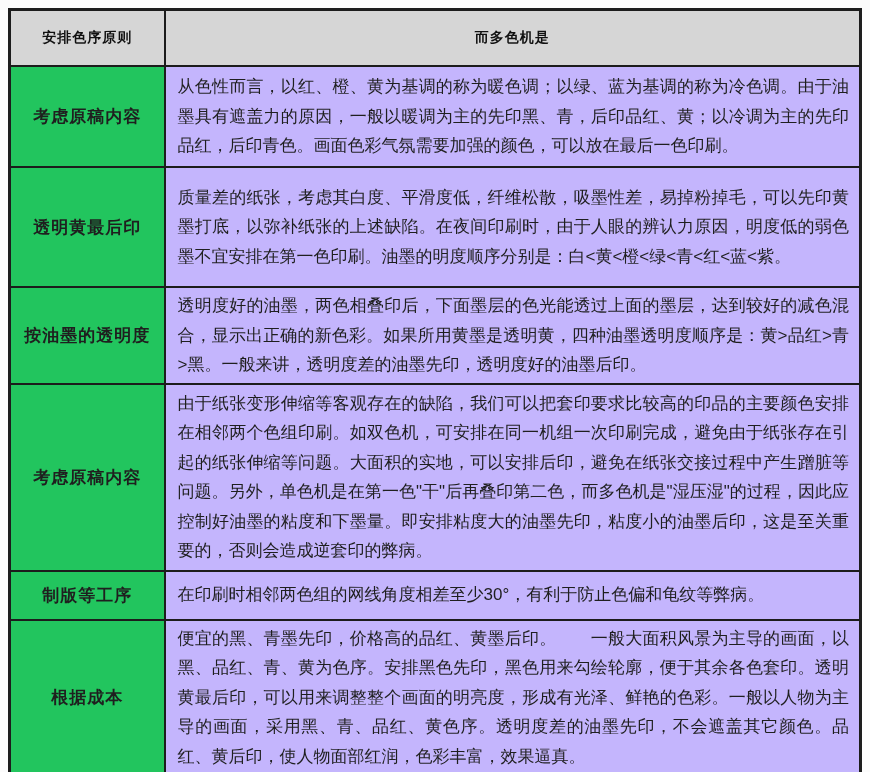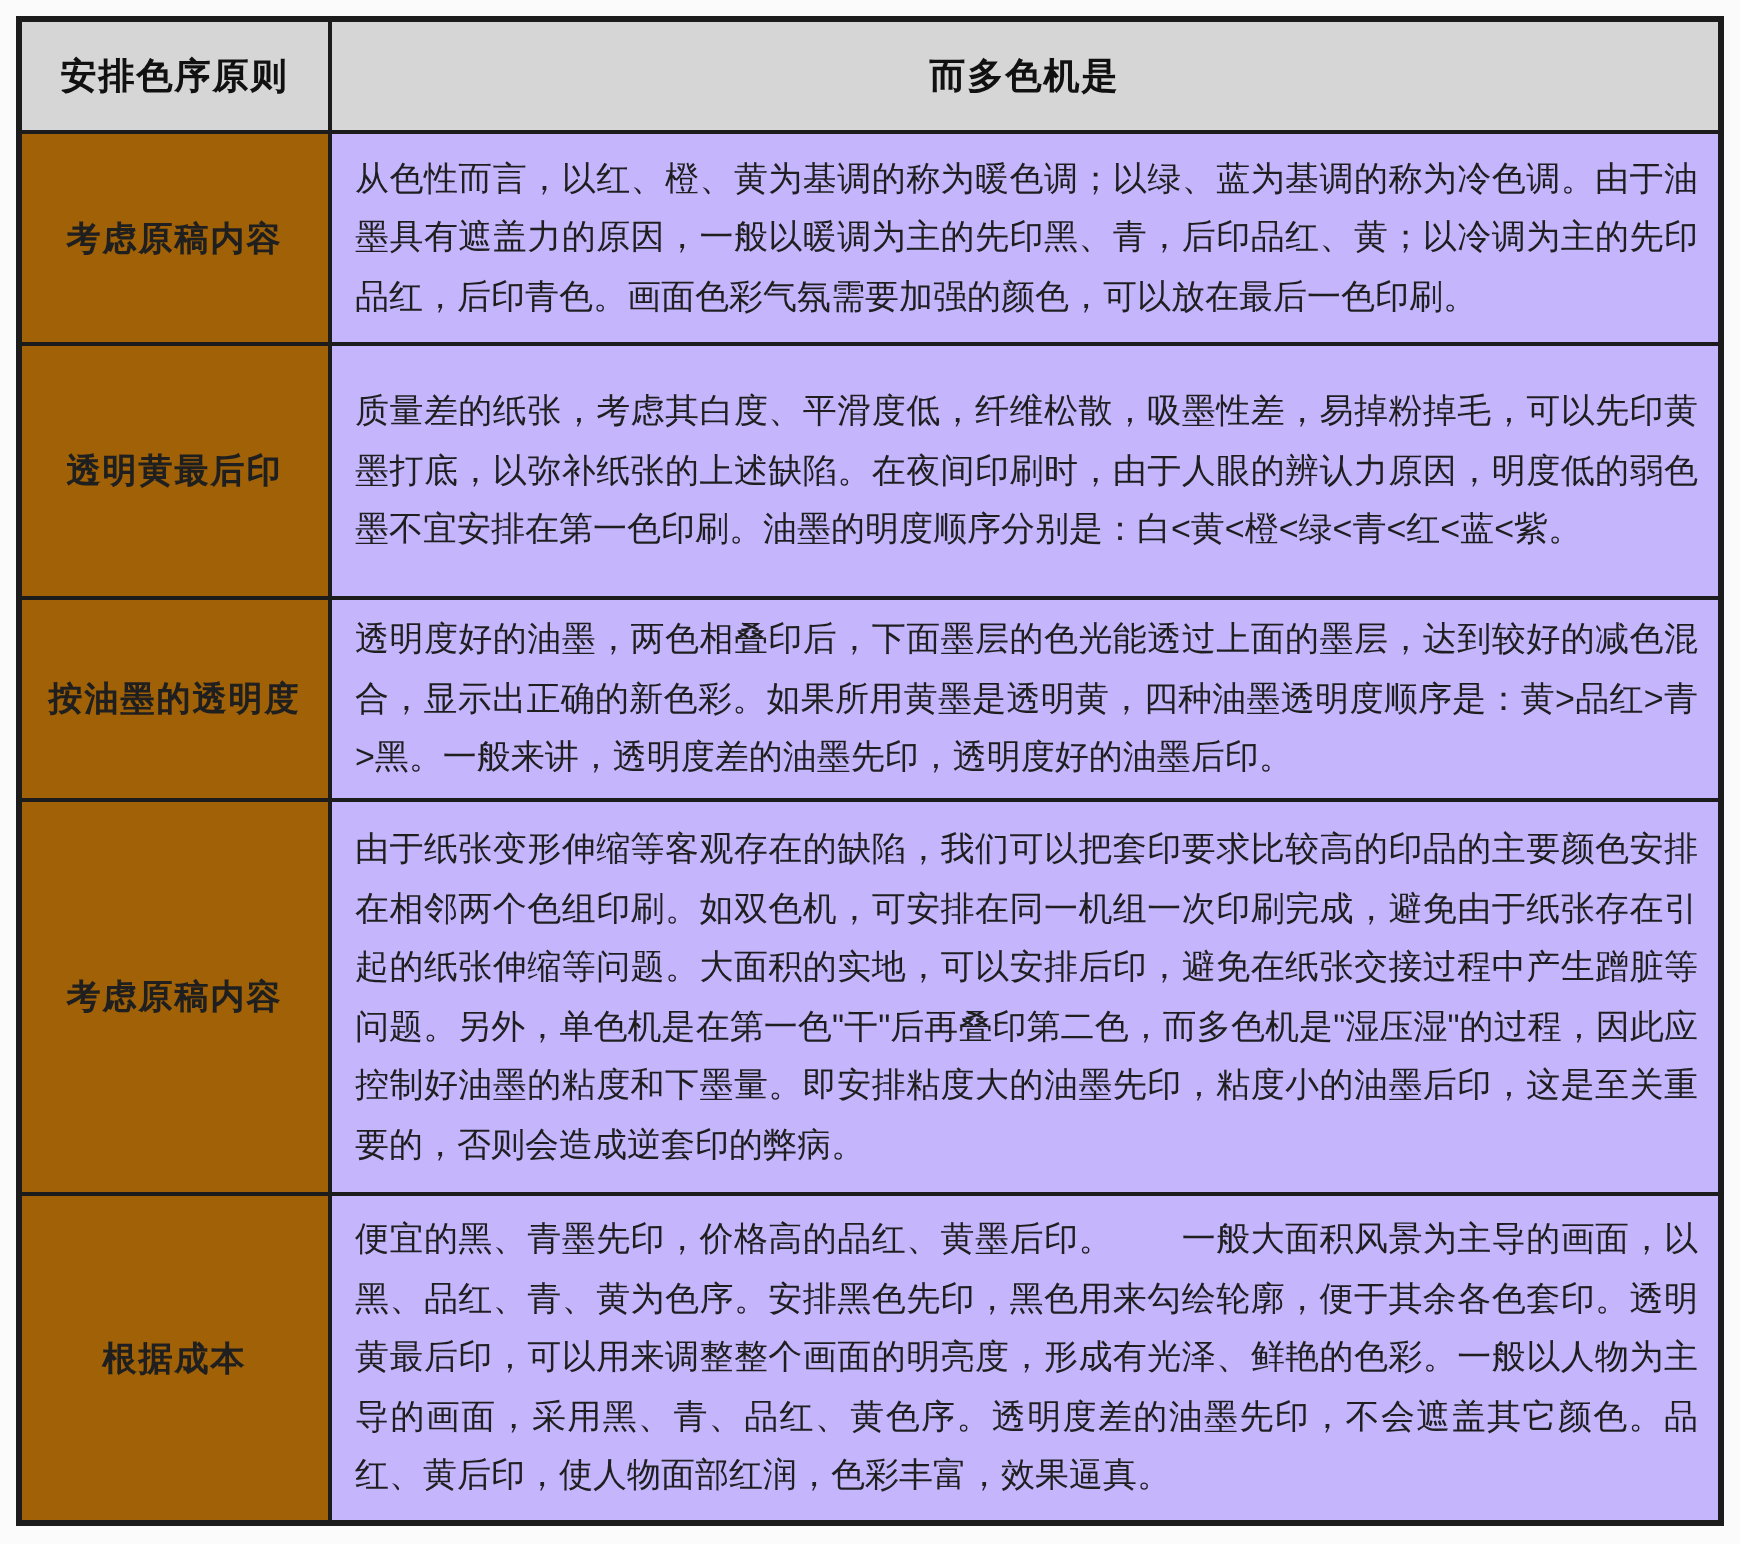--- a/index.html
+++ b/index.html
@@ -26,37 +26,37 @@
     border: 2px solid #1c1c1c;
   }
   table.color-seq {
     border-width: 3px;
   }
   col.c-principle { width: 155px; }
   col.c-case { width: auto; }
 
   th.hdr {
     background: #d6d6d6;
-    font-size: 18px;
+    font-size: 14px;
     font-weight: bold;
     color: #111111;
     text-align: center;
     vertical-align: middle;
     height: 52px;
     letter-spacing: 1px;
   }
   td.principle {
     font-size: 17px;
     font-weight: bold;
     color: #1f1f1f;
     text-align: center;
     vertical-align: middle;
     padding: 12px 6px;
     letter-spacing: 1px;
-    background: #a16207;
+    background: #22c55e;
   }
   td.case {
     font-size: 17px;
     font-weight: 500;
     color: #1f1f1f;
     text-align: justify;
     text-justify: inter-character;
     vertical-align: middle;
     line-height: 29.5px;
     padding: 3px 10px 3px 12px;
@@ -98,19 +98,23 @@
         <td class="case">质量差的纸张，考虑其白度、平滑度低，纤维松散，吸墨性差，易掉粉掉毛，可以先印黄墨打底，以弥补纸张的上述缺陷。在夜间印刷时，由于人眼的辨认力原因，明度低的弱色墨不宜安排在第一色印刷。油墨的明度顺序分别是：白&lt;黄&lt;橙&lt;绿&lt;青&lt;红&lt;蓝&lt;紫。</td>
       </tr>
       <tr class="r3">
         <td class="principle">按油墨的透明度</td>
         <td class="case">透明度好的油墨，两色相叠印后，下面墨层的色光能透过上面的墨层，达到较好的减色混合，显示出正确的新色彩。如果所用黄墨是透明黄，四种油墨透明度顺序是：黄&gt;品红&gt;青&gt;黑。一般来讲，透明度差的油墨先印，透明度好的油墨后印。</td>
       </tr>
       <tr class="r4">
         <td class="principle">考虑原稿内容</td>
         <td class="case">由于纸张变形伸缩等客观存在的缺陷，我们可以把套印要求比较高的印品的主要颜色安排在相邻两个色组印刷。如双色机，可安排在同一机组一次印刷完成，避免由于纸张存在引起的纸张伸缩等问题。大面积的实地，可以安排后印，避免在纸张交接过程中产生蹭脏等问题。另外，单色机是在第一色"干"后再叠印第二色，而多色机是"湿压湿"的过程，因此应控制好油墨的粘度和下墨量。即安排粘度大的油墨先印，粘度小的油墨后印，这是至关重要的，否则会造成逆套印的弊病。</td>
       </tr>
+      <tr class="r5">
+        <td class="principle">制版等工序</td>
+        <td class="case">在印刷时相邻两色组的网线角度相差至少30°，有利于防止色偏和龟纹等弊病。</td>
+      </tr>
       <tr class="r6">
         <td class="principle">根据成本</td>
         <td class="case">便宜的黑、青墨先印，价格高的品红、黄墨后印。　　一般大面积风景为主导的画面，以黑、品红、青、黄为色序。安排黑色先印，黑色用来勾绘轮廓，便于其余各色套印。透明黄最后印，可以用来调整整个画面的明亮度，形成有光泽、鲜艳的色彩。一般以人物为主导的画面，采用黑、青、品红、黄色序。透明度差的油墨先印，不会遮盖其它颜色。品红、黄后印，使人物面部红润，色彩丰富，效果逼真。</td>
       </tr>
     </tbody>
   </table>
 </div>
 
 </body></html>

